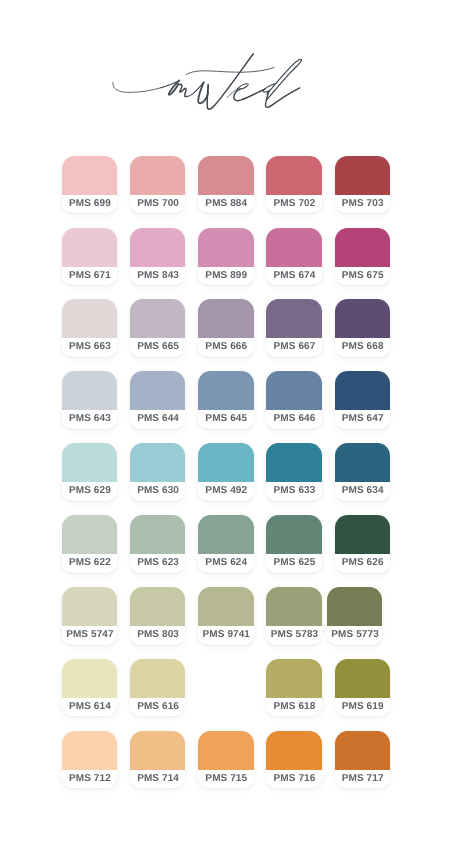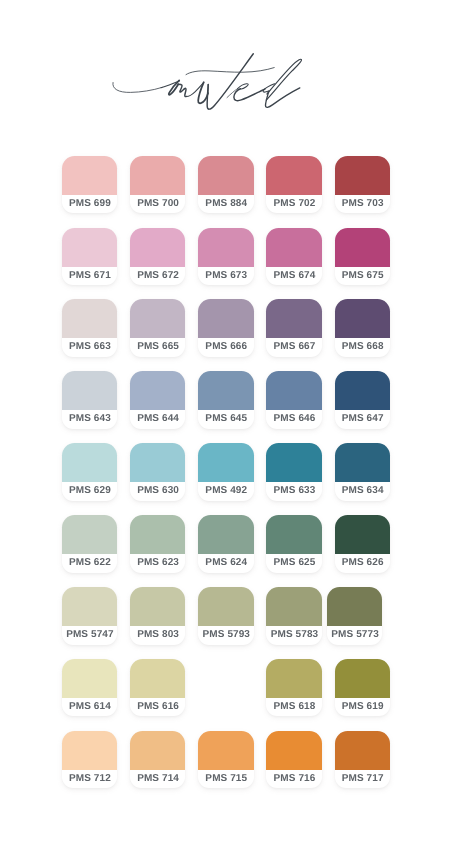--- a/index.html
+++ b/index.html
@@ -83,25 +83,25 @@
       <div class="card" style="left: 334.6px; top: 155.6px;">
         <div class="swatch" style="background: rgb(168, 68, 71);"></div>
         <div class="label">PMS 703</div>
       </div>
       <div class="card" style="left: 61.8px; top: 227.5px;">
         <div class="swatch" style="background: rgb(235, 200, 214);"></div>
         <div class="label">PMS 671</div>
       </div>
       <div class="card" style="left: 130px; top: 227.5px;">
         <div class="swatch" style="background: rgb(226, 170, 200);"></div>
-        <div class="label">PMS 672</div>
+        <div class="label">PMS 843</div>
       </div>
       <div class="card" style="left: 198.2px; top: 227.5px;">
         <div class="swatch" style="background: rgb(212, 141, 178);"></div>
-        <div class="label">PMS 673</div>
+        <div class="label">PMS 899</div>
       </div>
       <div class="card" style="left: 266.4px; top: 227.5px;">
         <div class="swatch" style="background: rgb(200, 111, 156);"></div>
         <div class="label">PMS 674</div>
       </div>
       <div class="card" style="left: 334.6px; top: 227.5px;">
         <div class="swatch" style="background: rgb(179, 66, 120);"></div>
         <div class="label">PMS 675</div>
       </div>
       <div class="card" style="left: 61.8px; top: 299.4px;">
@@ -187,21 +187,21 @@
       <div class="card" style="left: 61.8px; top: 587px;">
         <div class="swatch" style="background: rgb(216, 215, 188);"></div>
         <div class="label">PMS 5747</div>
       </div>
       <div class="card" style="left: 130px; top: 587px;">
         <div class="swatch" style="background: rgb(198, 200, 166);"></div>
         <div class="label">PMS 803</div>
       </div>
       <div class="card" style="left: 198.2px; top: 587px;">
         <div class="swatch" style="background: rgb(182, 184, 146);"></div>
-        <div class="label">PMS 5793</div>
+        <div class="label">PMS 9741</div>
       </div>
       <div class="card" style="left: 266.4px; top: 587px;">
         <div class="swatch" style="background: rgb(156, 160, 120);"></div>
         <div class="label">PMS 5783</div>
       </div>
       <div class="card" style="left: 327px; top: 587px;">
         <div class="swatch" style="background: rgb(119, 124, 85);"></div>
         <div class="label">PMS 5773</div>
       </div>
       <div class="card" style="left: 61.8px; top: 658.9px;">

